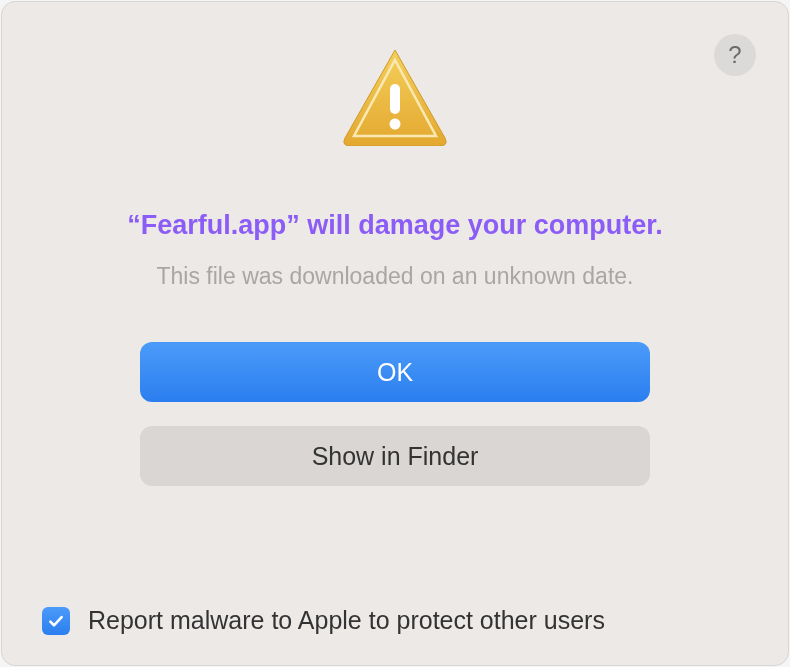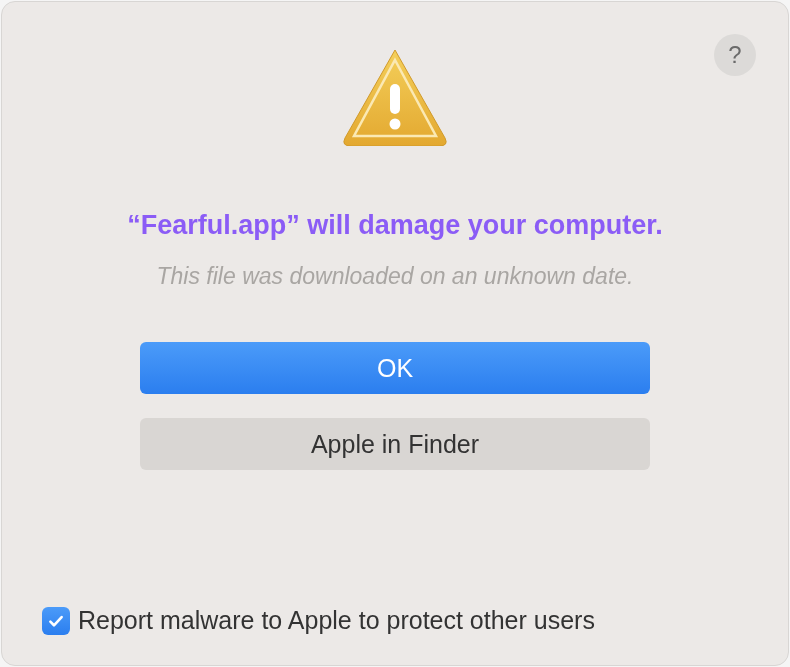--- a/index.html
+++ b/index.html
@@ -55,26 +55,25 @@
       color: #8b5cf6;
       text-align: center;
       margin-bottom: 22px;
     }
     .subtext {
       font-size: 23px;
       font-weight: 400;
       color: #a9a6a3;
       text-align: center;
       margin-bottom: 52px;
-      font-style: italic;
     }
     .button {
       width: 510px;
-      height: 52px;
-      border-radius: 6px;
+      height: 60px;
+      border-radius: 12px;
       font-size: 25px;
       font-weight: 400;
       border: none;
       cursor: pointer;
       display: flex;
       align-items: center;
       justify-content: center;
       margin-bottom: 24px;
     }
     .button-primary {
@@ -84,21 +83,21 @@
     .button-secondary {
       background: #d9d6d3;
       color: #333;
     }
     .checkbox-row {
       position: absolute;
       bottom: 30px;
       left: 40px;
       display: flex;
       align-items: center;
-      gap: 8px;
+      gap: 18px;
     }
     .checkbox {
       width: 28px;
       height: 28px;
       border-radius: 6px;
       background: linear-gradient(180deg, #4b9bf9 0%, #2b7eef 100%);
       display: flex;
       align-items: center;
       justify-content: center;
       cursor: pointer;
@@ -139,21 +138,21 @@
 
   <div class="headline">“Fearful.app” will damage your computer.</div>
 
   <div class="subtext">This file was downloaded on an unknown date.</div>
 
   <button class="button button-primary">
     <span>OK</span>
   </button>
 
   <button class="button button-secondary">
-    <span>Apple in Finder</span>
+    <span>Show in Finder</span>
   </button>
 
   <div class="checkbox-row">
     <div class="checkbox">
       <svg viewBox="0 0 16 16">
         <path d="M3 8.5 L6.2 11.8 L13 4.5" stroke="#fff" stroke-width="2.3" fill="none" stroke-linecap="round" stroke-linejoin="round"></path>
       </svg>
     </div>
     <span class="checkbox-label">Report malware to Apple to protect other users</span>
   </div>

